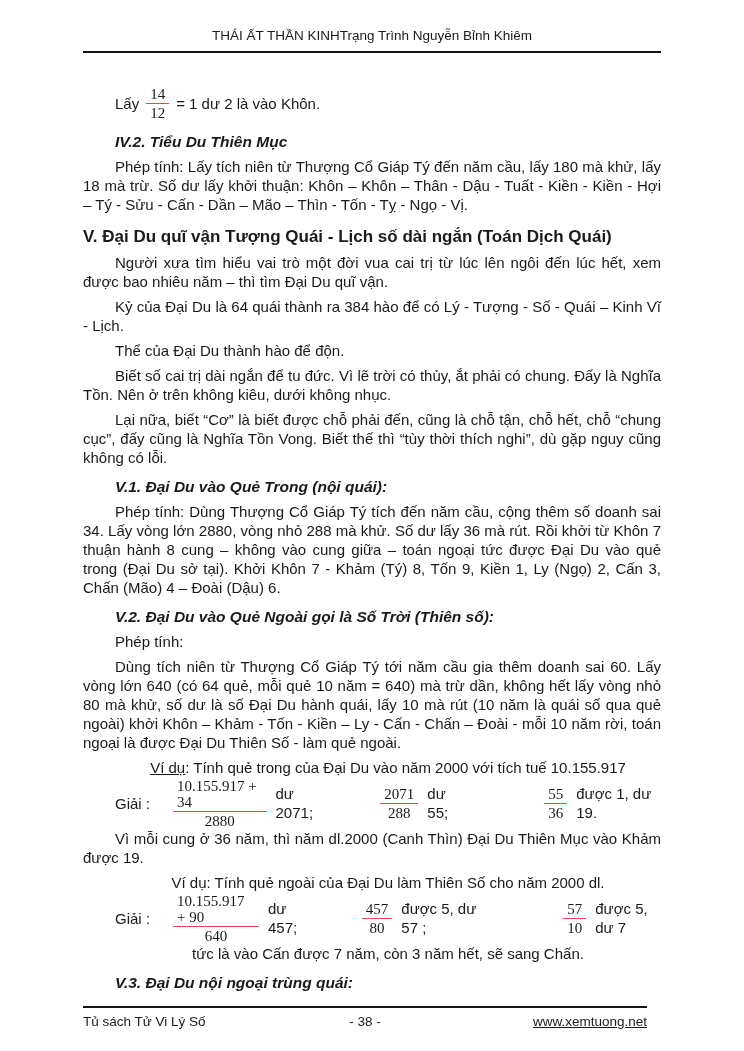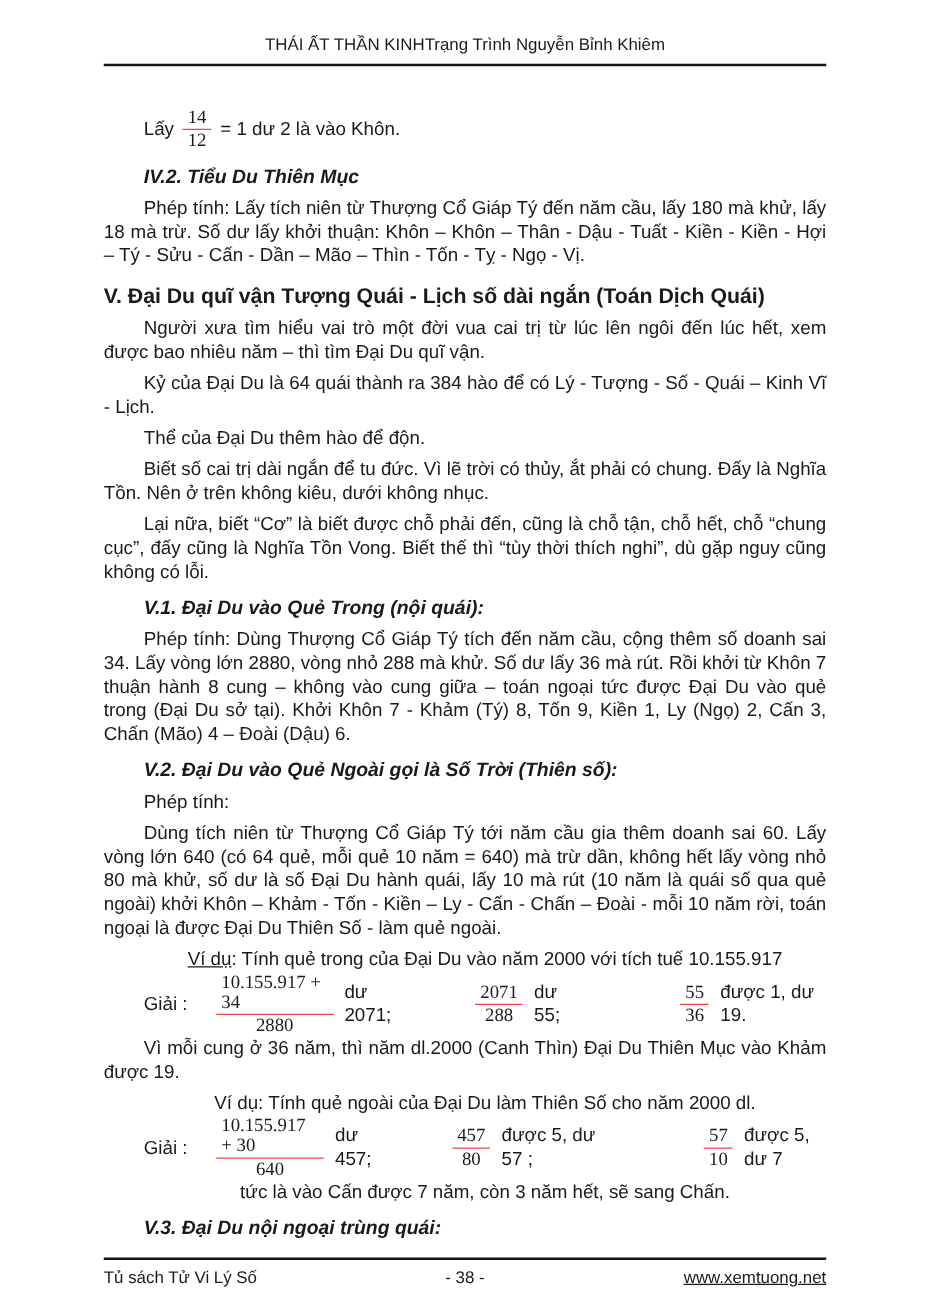--- a/index.html
+++ b/index.html
@@ -73,21 +73,21 @@
     height: 40px;
   }
   .sol-label { margin-right: 23px; white-space: nowrap; }
   .step { display: inline-flex; align-items: center; }
   .step .frac { margin-right: 9px; }
   .step-2 { margin-left: 52px; }
   .step-3 { margin-left: 84px; }
   .underline { text-decoration: underline; }
   .footer {
     position: absolute;
-    left: 83px; right: 83px; bottom: 20px;
+    left: 83px; right: 97px; bottom: 20px;
     border-top: 2px solid #151515;
     padding-top: 4px;
     display: flex;
     font-size: 13.5px;
   }
   .footer .f-left { flex: 1; text-align: left; }
   .footer .f-center { flex: 1; text-align: center; }
   .footer .f-right { flex: 1; text-align: right; }
   .footer a { color: #1a1a1a; text-decoration: underline; cursor: pointer; }
 </style>
@@ -111,21 +111,21 @@
       </span>
       <span>= 1 dư 2 là vào Khôn.</span>
     </div>
 
     <h2 class="sub">IV.2. Tiểu Du Thiên Mục</h2>
     <p class="para">Phép tính: Lấy tích niên từ Thượng Cổ Giáp Tý đến năm cầu, lấy 180 mà khử, lấy 18 mà trừ. Số dư lấy khởi thuận: Khôn – Khôn – Thân - Dậu - Tuất - Kiền - Kiền - Hợi – Tý - Sửu - Cấn - Dần – Mão – Thìn - Tốn - Tỵ - Ngọ - Vị.</p>
 
     <h1 class="section">V. Đại Du quĩ vận Tượng Quái - Lịch số dài ngắn (Toán Dịch Quái)</h1>
     <p class="para">Người xưa tìm hiểu vai trò một đời vua cai trị từ lúc lên ngôi đến lúc hết, xem được bao nhiêu năm – thì tìm Đại Du quĩ vận.</p>
     <p class="para">Kỷ của Đại Du là 64 quái thành ra 384 hào để có Lý - Tượng - Số - Quái – Kinh Vĩ - Lịch.</p>
-    <p class="para">Thể của Đại Du thêm hào để độn.</p>
+    <p class="para">Thể của Đại Du thành hào để độn.</p>
     <p class="para">Biết số cai trị dài ngắn để tu đức. Vì lẽ trời có thủy, ắt phải có chung. Đấy là Nghĩa Tồn. Nên ở trên không kiêu, dưới không nhục.</p>
     <p class="para">Lại nữa, biết “Cơ” là biết được chỗ phải đến, cũng là chỗ tận, chỗ hết, chỗ “chung cục”, đấy cũng là Nghĩa Tồn Vong. Biết thế thì “tùy thời thích nghi”, dù gặp nguy cũng không có lỗi.</p>
 
     <h2 class="sub">V.1. Đại Du vào Quẻ Trong (nội quái):</h2>
     <p class="para">Phép tính: Dùng Thượng Cổ Giáp Tý tích đến năm cầu, cộng thêm số doanh sai 34. Lấy vòng lớn 2880, vòng nhỏ 288 mà khử. Số dư lấy 36 mà rút. Rồi khởi từ Khôn 7 thuận hành 8 cung – không vào cung giữa – toán ngoại tức được Đại Du vào quẻ trong (Đại Du sở tại). Khởi Khôn 7 - Khảm (Tý) 8, Tốn 9, Kiền 1, Ly (Ngọ) 2, Cấn 3, Chấn (Mão) 4 – Đoài (Dậu) 6.</p>
 
     <h2 class="sub">V.2. Đại Du vào Quẻ Ngoài gọi là Số Trời (Thiên số):</h2>
     <p class="para">Phép tính:</p>
     <p class="para">Dùng tích niên từ Thượng Cổ Giáp Tý tới năm cầu gia thêm doanh sai 60. Lấy vòng lớn 640 (có 64 quẻ, mỗi quẻ 10 năm = 640) mà trừ dần, không hết lấy vòng nhỏ 80 mà khử, số dư là số Đại Du hành quái, lấy 10 mà rút (10 năm là quái số qua quẻ ngoài) khởi Khôn – Khảm - Tốn - Kiền – Ly - Cấn - Chấn – Đoài - mỗi 10 năm rời, toán ngoại là được Đại Du Thiên Số - làm quẻ ngoài.</p>
 
@@ -157,21 +157,21 @@
     </div>
 
     <p class="para">Vì mỗi cung ở 36 năm, thì năm dl.2000 (Canh Thìn) Đại Du Thiên Mục vào Khảm được 19.</p>
 
     <p class="line">Ví dụ: Tính quẻ ngoài của Đại Du làm Thiên Số cho năm 2000 dl.</p>
 
     <div class="solution-line">
       <span class="sol-label">Giải :</span>
       <span class="step">
         <span class="frac">
-          <span class="num">10.155.917 + 30</span>
+          <span class="num">10.155.917 + 90</span>
           <span class="den">640</span>
         </span>
         <span>dư 457;</span>
       </span>
       <span class="step step-2">
         <span class="frac">
           <span class="num">457</span>
           <span class="den">80</span>
         </span>
         <span>được 5, dư 57 ;</span>

